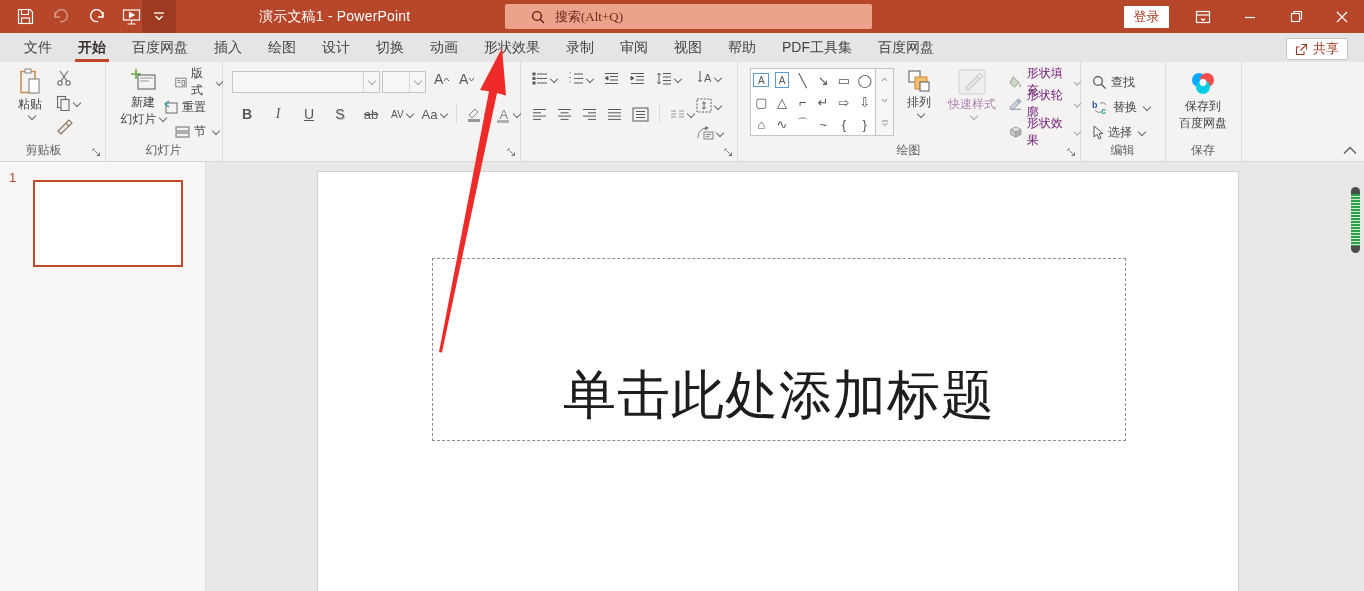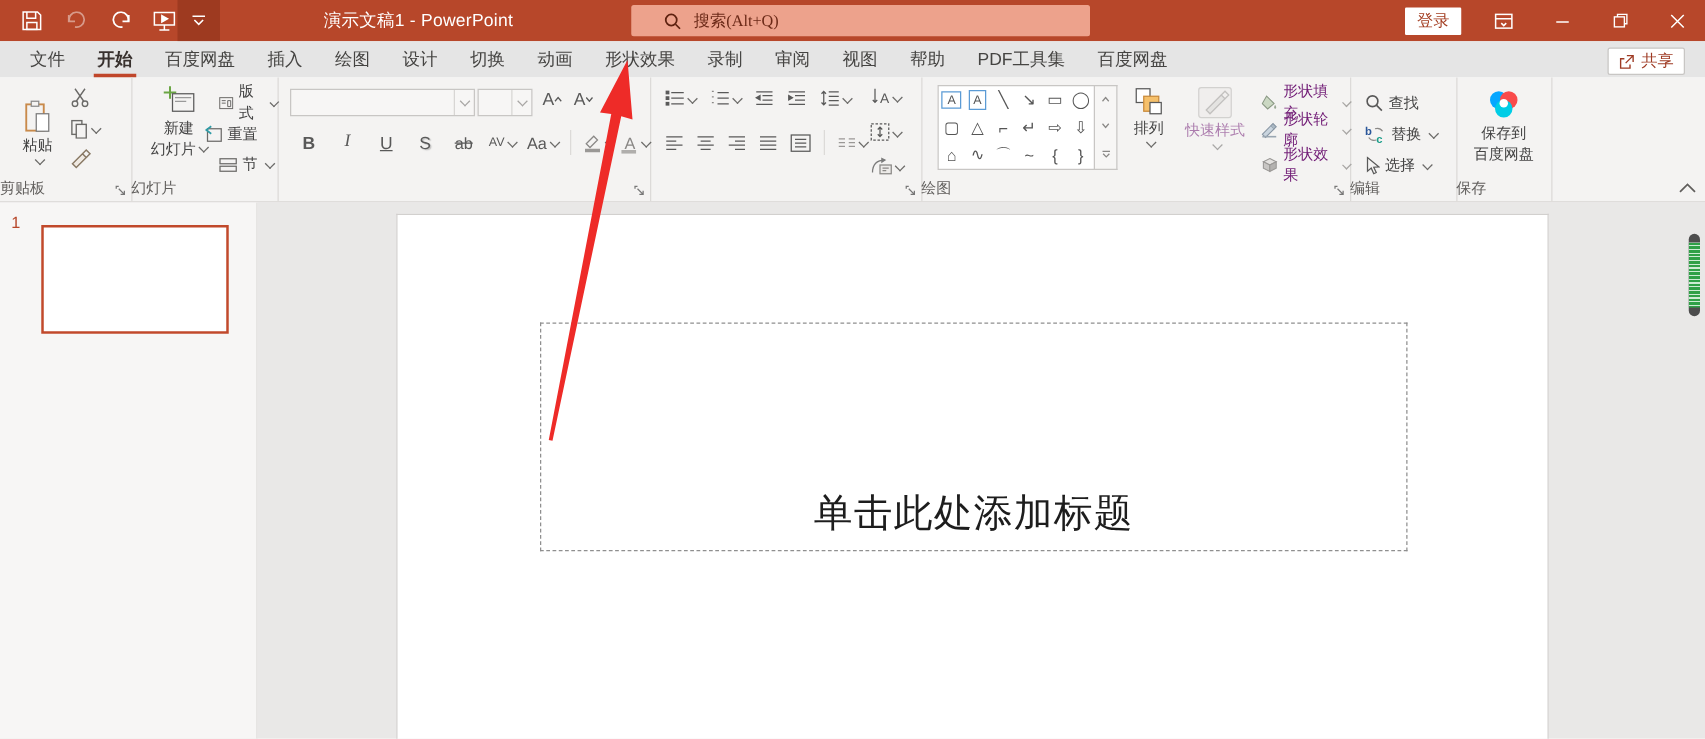--- a/index.html
+++ b/index.html
@@ -28,21 +28,21 @@
   #tabs{display:flex;height:29px;align-items:center;padding-left:11px}
   .tab{font-size:14px;color:#454442;padding:0 13px;height:29px;display:flex;align-items:center;position:relative;white-space:nowrap}
   .tab.sel{color:#38312e;font-weight:bold}
   .tab.sel::after{content:"";position:absolute;left:10px;right:10px;bottom:0;height:3px;background:#C0462A}
   #share-btn{position:absolute;right:16px;top:5px;height:20px;padding:0 8px;border:1px solid #C8C6C4;border-radius:2px;
              background:#fff;color:#9E3A23;font-size:13px;display:flex;align-items:center;gap:5px}
 
   
   #ribbon{position:absolute;top:62px;left:0;width:1364px;height:99px;background:#F4F3F2;border-bottom:1px solid #D8D6D4}
   .grp{position:absolute;top:0;height:99px;border-right:1px solid #DCDAD8}
-  .grp-lbl{position:absolute;bottom:2px;left:0;right:0;text-align:left;font-size:12px;color:#605E5C;white-space:nowrap}
+  .grp-lbl{position:absolute;bottom:2px;left:0;right:0;text-align:center;font-size:12px;color:#605E5C;white-space:nowrap}
   .launcher{position:absolute;bottom:3px;right:3px;width:11px;height:11px;display:flex;align-items:center;justify-content:center}
   .rlabel{font-size:12px;color:#444;white-space:nowrap}
   .chev{display:inline-block;width:5px;height:5px;border-right:1.3px solid #6b6a68;border-bottom:1.3px solid #6b6a68;
         transform:rotate(45deg);margin-left:3px;vertical-align:2px}
   .bigbtn{display:flex;flex-direction:column;align-items:center;justify-content:flex-start}
   .smallrow{display:flex;align-items:center;gap:4px;font-size:12px;color:#444;height:24px}
   .ltr{font-size:14px;color:#595959;width:22px;text-align:center}
   .combo{height:20px;background:#F7F6F5;border:1px solid #C8C6C4;display:flex;align-items:center;justify-content:flex-end}
   .combo .cbx{width:15px;height:100%;border-left:1px solid #D8D6D4;display:flex;align-items:center;justify-content:center}
   .shape-cell{width:19px;height:20px;display:flex;align-items:center;justify-content:center;font-size:13px;color:#555}
@@ -50,21 +50,21 @@
   svg{display:block}
 
   
   #main{position:absolute;top:162px;left:0;width:1364px;height:429px;background:#E9E8E7}
   #thumb-panel{position:absolute;left:0;top:0;width:205px;height:429px;background:#F7F6F5;border-right:1px solid #E1DFDD}
   #thumb-num{position:absolute;left:9px;top:8px;font-size:13px;color:#B7472A}
   #thumb1{position:absolute;left:33px;top:18px;width:146px;height:83px;background:#fff;border:2px solid #C1492B}
   #slide-canvas{position:absolute;left:317px;top:9px;width:920px;height:430px;background:#fff;border:1px solid #D2D0CE;border-bottom:none}
   .ph{position:absolute;border:1px dashed #8f8f8f}
   #ph-title{left:114px;top:86px;width:692px;height:181px;display:flex;align-items:flex-end;justify-content:center}
-  #ph-title span{font-size:31px;color:#1d1d1d;font-weight:400;padding-bottom:8px;letter-spacing:1px}
+  #ph-title span{font-size:53px;color:#1d1d1d;font-weight:400;padding-bottom:8px;letter-spacing:1px}
   #ph-subtitle{left:114px;top:272px;width:692px;height:126px;display:flex;align-items:flex-start;justify-content:center}
   #ph-subtitle span{font-size:19px;color:#222;padding-top:9px}
 
   
   #v-scroll-thumb{position:absolute;left:1351px;top:25px;width:9px;height:66px;border-radius:5px;background:#4d4d4d;overflow:hidden}
   #v-scroll-thumb .stripes{position:absolute;left:0;right:0;top:7px;bottom:7px;
      background:repeating-linear-gradient(180deg,#2FA047 0 2px,#CDEBD4 2px 3px)}
 
   #arrow-overlay{position:absolute;top:0;left:0;width:1364px;height:591px;pointer-events:none;z-index:50}
 </style>
@@ -169,21 +169,21 @@
           <path d="M6.5 1.5 H11.5 V6.5 M11.5 1.5 L5.5 7.5"></path>
       </svg>
     </span>
     <span>共享</span>
   </div>
 </div>
 
 <div id="ribbon">
 
   <div class="grp" style="left:0;width:105px">
-    <div class="abs bigbtn" style="left:10px;top:18px;width:40px">
+    <div class="abs bigbtn" style="left:10px;top:6px;width:40px">
       <svg width="24" height="28" viewBox="0 0 24 28" fill="none">
         <rect x="3" y="3.5" width="14" height="21" stroke="#C98A4B" stroke-width="1.5"></rect>
         <rect x="7" y="1" width="6" height="4" stroke="#8a8a8a" fill="#F4F3F2"></rect>
         <rect x="11" y="11" width="10" height="14" fill="#fff" stroke="#7a7a7a"></rect>
       </svg>
       <span class="rlabel">粘贴</span>
       <span class="chev"></span>
     </div>
     <div class="abs" style="left:56px;top:8px">
       <svg width="16" height="16" viewBox="0 0 16 16" fill="none" stroke="#6b6a68" stroke-width="1.1">

